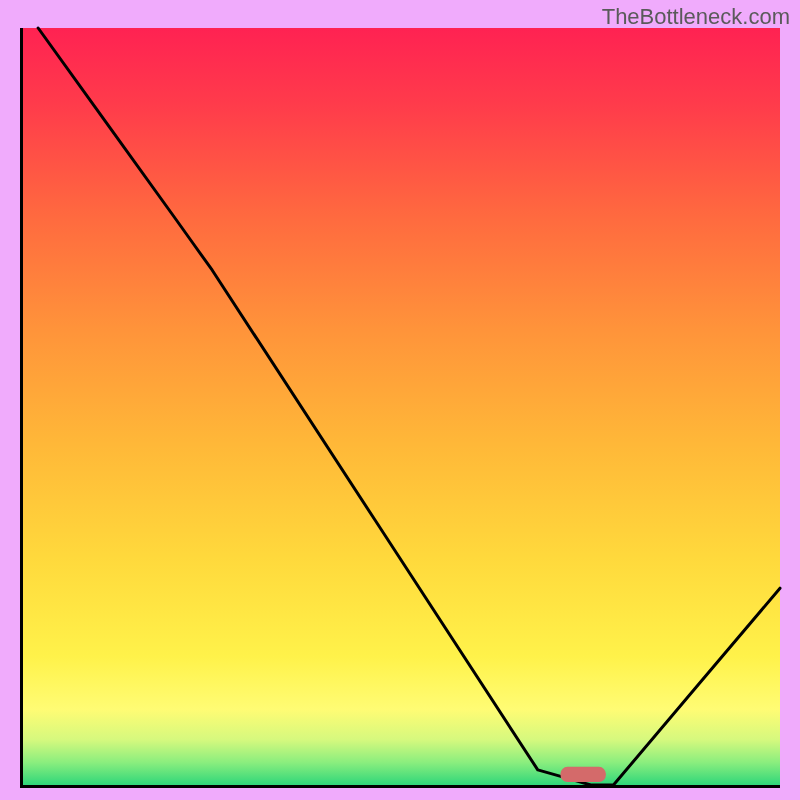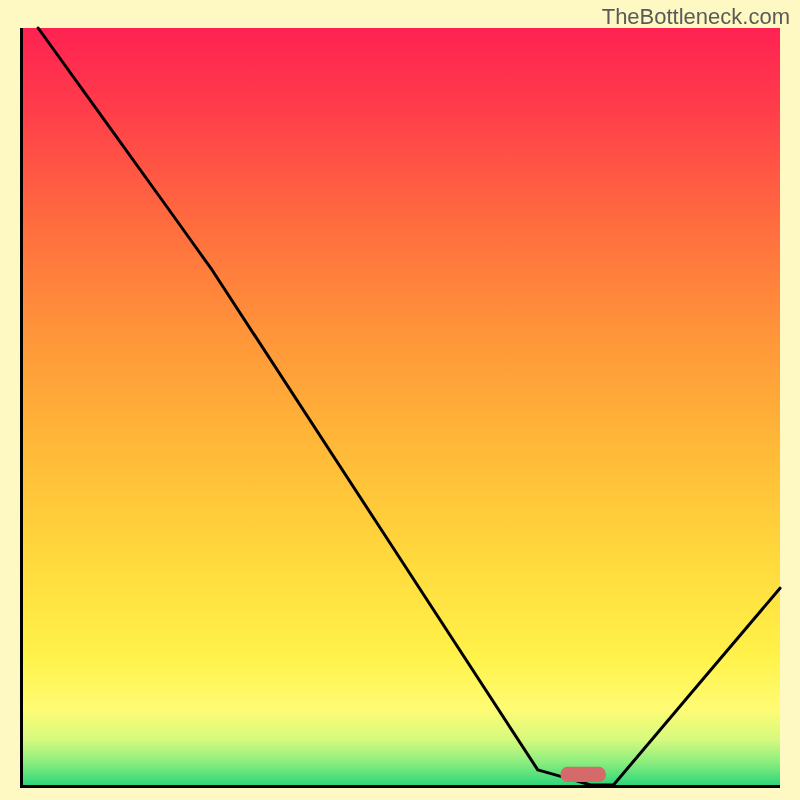--- a/index.html
+++ b/index.html
@@ -9,21 +9,21 @@
     height: 800px;
     background: #ffffff;
     font-family: Arial, Helvetica, sans-serif;
     overflow: hidden;
   }
 
   .container {
     position: relative;
     width: 800px;
     height: 800px;
-    background: #fef9c3;
+    background: #f0abfc;
   }
 
   .watermark {
     position: absolute;
     top: 4px;
     right: 10px;
     font-size: 22px;
     font-weight: 400;
     color: #5a5a5a;
     font-family: Arial, Helvetica, sans-serif;

